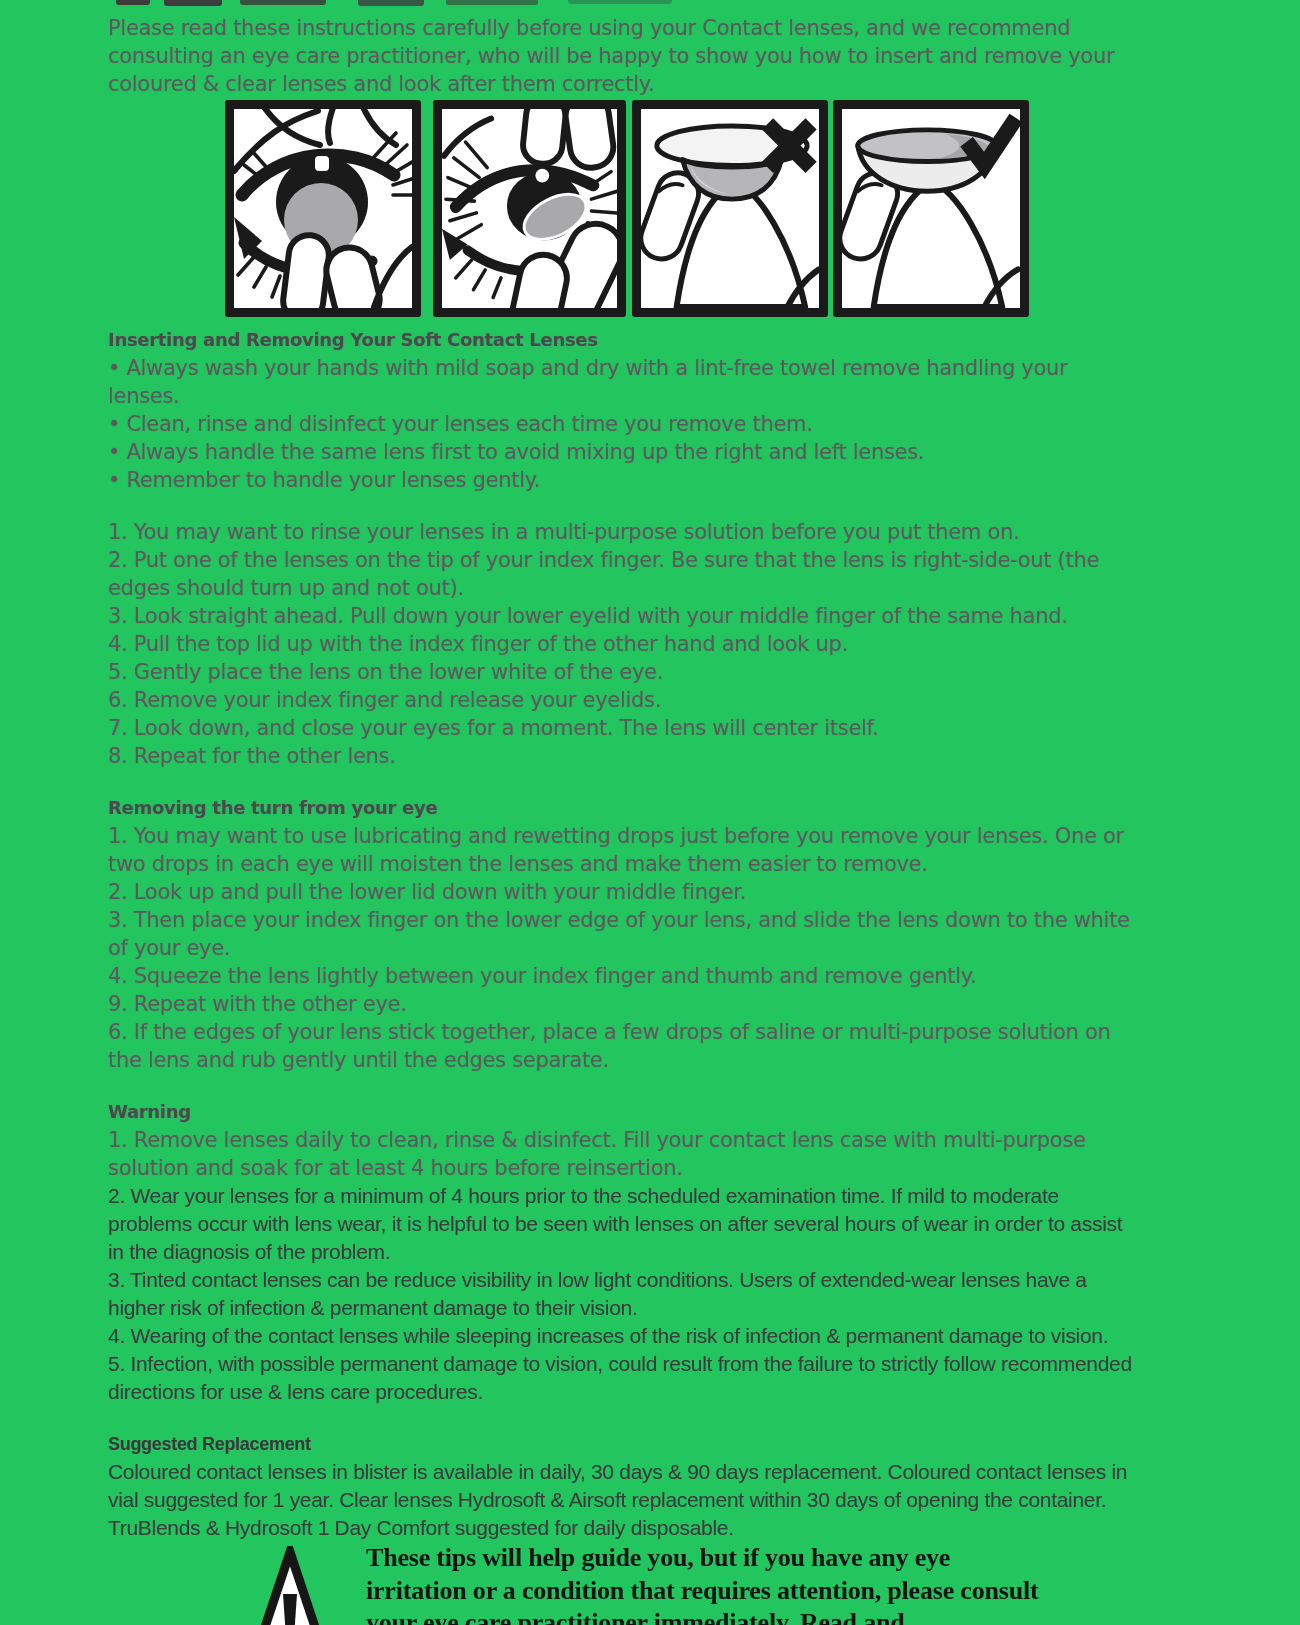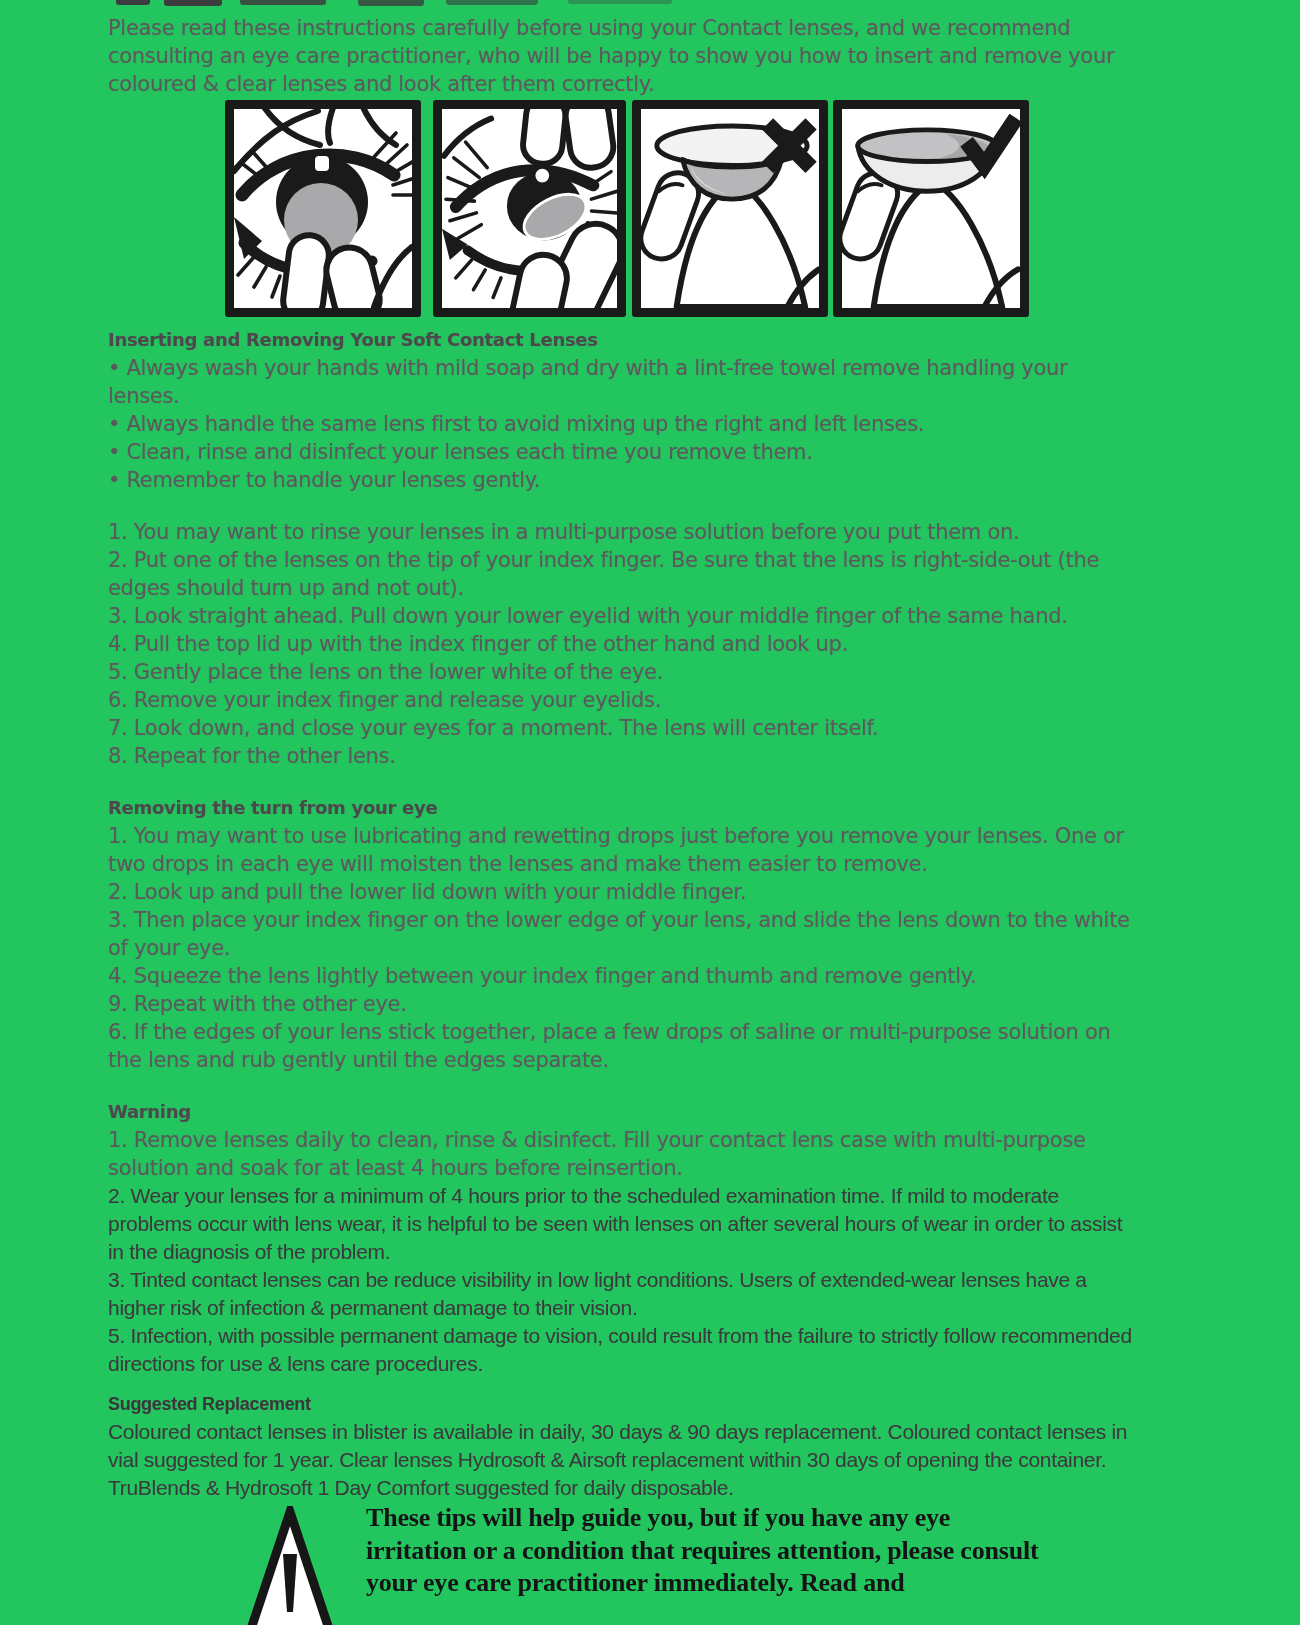--- a/index.html
+++ b/index.html
@@ -168,22 +168,22 @@
           <path d="M18 -2 C 42 0 60 6 64 12 C 54 19 34 23 12 23 C 34 17 42 8 18 -2 Z" fill="#9d9da0" opacity="0.75"></path>
         </g>
         <path d="M126 32 L 144 56 L 176 8" fill="none" stroke="#1a1a1a" stroke-width="16"></path>
       </svg>
     </div>
   </div>
 
   <section class="tight col">
     <h3 class="soft">Inserting and Removing Your Soft Contact Lenses</h3>
     <p class="soft">• Always wash your hands with mild soap and dry with a lint-free towel remove handling your lenses.</p>
+    <p class="soft">• Clean, rinse and disinfect your lenses each time you remove them.</p>
     <p class="soft">• Always handle the same lens first to avoid mixing up the right and left lenses.</p>
-    <p class="soft">• Clean, rinse and disinfect your lenses each time you remove them.</p>
     <p class="soft">• Remember to handle your lenses gently.</p>
   </section>
 
   <section class="col">
     <p class="soft">1. You may want to rinse your lenses in a multi-purpose solution before you put them on.</p>
     <p class="soft">2. Put one of the lenses on the tip of your index finger. Be sure that the lens is right-side-out (the edges should turn up and not out).</p>
     <p class="soft">3. Look straight ahead. Pull down your lower eyelid with your middle finger of the same hand.</p>
     <p class="soft">4. Pull the top lid up with the index finger of the other hand and look up.</p>
     <p class="soft">5. Gently place the lens on the lower white of the eye.</p>
     <p class="soft">6. Remove your index finger and release your eyelids.</p>
@@ -199,24 +199,25 @@
     <p class="soft">4. Squeeze the lens lightly between your index finger and thumb and remove gently.</p>
     <p class="soft">9. Repeat with the other eye.</p>
     <p class="soft">6. If the edges of your lens stick together, place a few drops of saline or multi-purpose solution on the lens and rub gently until the edges separate.</p>
   </section>
 
   <section class="col">
     <h3 class="soft">Warning</h3>
     <p class="soft">1. Remove lenses daily to clean, rinse &amp; disinfect. Fill your contact lens case with multi-purpose solution and soak for at least 4 hours before reinsertion.</p>
     <p class="sharp">2. Wear your lenses for a minimum of 4 hours prior to the scheduled examination time. If mild to moderate problems occur with lens wear, it is helpful to be seen with lenses on after several hours of wear in order to assist in the diagnosis of the problem.</p>
     <p class="sharp">3. Tinted contact lenses can be reduce visibility in low light conditions. Users of extended-wear lenses have a higher risk of infection &amp; permanent damage to their vision.</p>
+    <p class="sharp">4. Wearing of the contact lenses while sleeping increases of the risk of infection &amp; permanent damage to vision.</p>
     <p class="sharp">5. Infection, with possible permanent damage to vision, could result from the failure to strictly follow recommended directions for use &amp; lens care procedures.</p>
   </section>
 
-  <section class="col" style="margin-top:12px;">
+  <section class="col" style="">
     <h3 class="sharp">Suggested Replacement</h3>
     <p class="sharp">Coloured contact lenses in blister is available in daily, 30 days &amp; 90 days replacement. Coloured contact lenses in vial suggested for 1 year. Clear lenses Hydrosoft &amp; Airsoft replacement within 30 days of opening the container. TruBlends &amp; Hydrosoft 1 Day Comfort suggested for daily disposable.</p>
   </section>
 
   <div class="footer">
     <svg class="tri" viewBox="0 0 104 150">
       <path d="M52 6 L 100 150 L 4 150 Z" fill="#ffffff" stroke="#161616" stroke-width="9" stroke-linejoin="miter"></path>
       <path d="M45 48 L 59 48 L 55 106 L 49 106 Z" fill="#161616"></path>
     </svg>
     <p>These tips will help guide you, but if you have any eye irritation or a condition that requires attention, please consult your eye care practitioner immediately. Read and</p>

